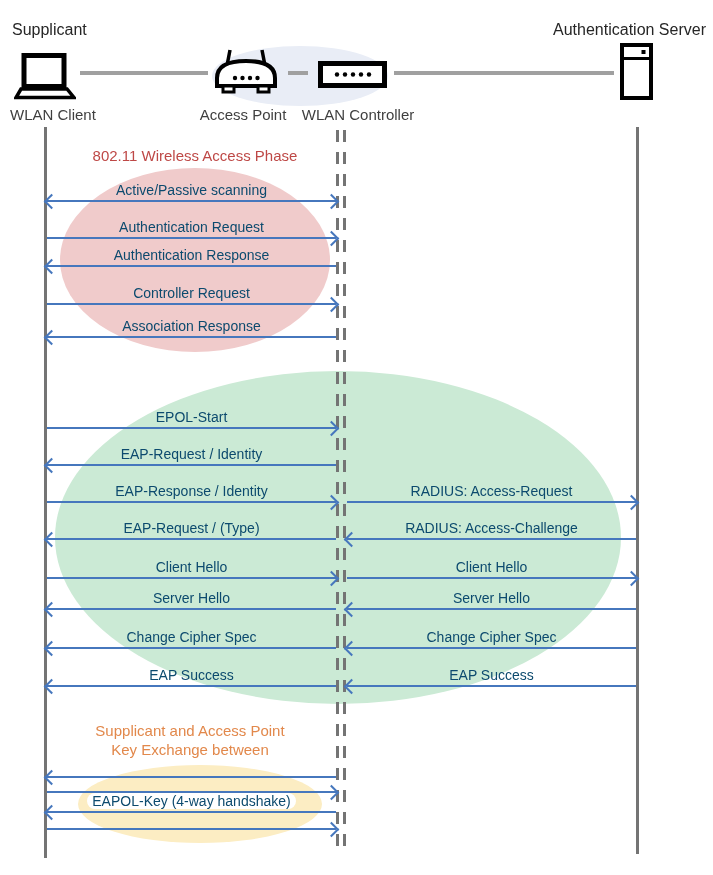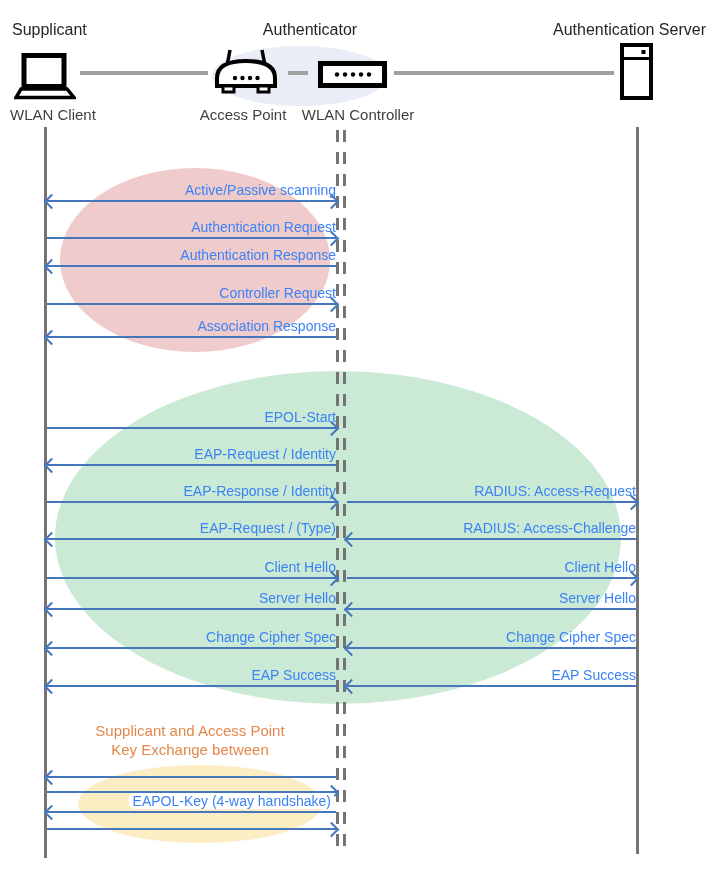--- a/index.html
+++ b/index.html
@@ -23,40 +23,39 @@
   .role { position:absolute; top:21px; font-size:16px; color:#262626; white-space:nowrap; }
   .node-label { position:absolute; top:106px; font-size:15px; color:#3f3f3f; white-space:nowrap; }
   .icon { position:absolute; }
 
   .phase-title { position:absolute; font-size:15px; line-height:19px; text-align:center; white-space:nowrap; }
   .pt1 { color:#be4846; }
   .pt2 { color:#3fb56e; }
   .pt3 { color:#e2884b; }
 
   .msg-label { position:absolute; font-size:14px; line-height:16px; height:16px;
-               color:#3b82f6; text-align:right; white-space:nowrap; }
+               color:#0c4a6e; text-align:center; white-space:nowrap; }
   .msg-label .bg { background:#ffffff; padding:0 5px;border-radius:8px; }
   .msg-line { position:absolute; height:2px; }
   .chev { position:absolute; width:9px; height:9px; top:-4px;
           border:0 solid; border-left-width:2px; border-bottom-width:2px; }
   .chev.l { left:-1px;  transform:rotate(45deg); }
   .chev.r { right:-1px; transform:rotate(225deg); }
 </style>
 </head>
 <body>
 
 <div class="canvas">
 
   <div class="ellipse el-auth"></div>
   <div class="ellipse el-phase1"></div>
   <div class="ellipse el-phase2"></div>
   <div class="ellipse el-phase3"></div>
 
   <div class="role" style="left:12px;">Supplicant</div>
-  <div class="role" style="left:240px; width:140px; text-align:center;">Authenticator</div>
   <div class="role" style="right:7px;">Authentication Server</div>
 
   <div class="connector" style="left:80px;  top:71px; width:128px;"></div>
   <div class="connector" style="left:288px; top:71px; width:20px;"></div>
   <div class="connector" style="left:394px; top:71px; width:220px;"></div>
 
   <div class="icon" style="left:14px; top:53px;">
     <svg width="62" height="47" viewBox="0 0 62 47">
       <rect x="10" y="2.5" width="40" height="31" fill="#fff" stroke="#000" stroke-width="5"></rect>
       <path d="M7,36 L53,36 L60,44.5 L2,44.5 Z" fill="#fff" stroke="#000" stroke-width="3.5"></path>
@@ -96,20 +95,21 @@
 
   <div class="node-label" style="left:10px;">WLAN Client</div>
   <div class="node-label" style="left:178px; width:130px; text-align:center;">Access Point</div>
   <div class="node-label" style="left:288px; width:140px; text-align:center;">WLAN Controller</div>
 
   <div class="lifeline" style="left:44px; top:127px; height:731px;"></div>
   <div class="lifeline dashed" style="left:336px; top:130px; height:722px;"></div>
   <div class="lifeline dashed" style="left:343px; top:130px; height:722px;"></div>
   <div class="lifeline" style="left:636px; top:127px; height:727px;"></div>
 
+  <div class="phase-title pt1" style="left:60px; width:270px; top:146px;">802.11 Wireless Access Phase</div>
   <div class="phase-title pt3" style="left:60px; width:260px; top:721px;">
     <span style="display:block;">Supplicant and Access Point</span>
     <span style="display:block;">Key Exchange between</span>
   </div>
 
   <div>
       <div class="msg-label" style="left: 47px; width: 289px; top: 182px;"><span>Active/Passive scanning</span></div>
       <div class="msg-line" style="left: 47px; top: 200px; width: 289px; background: rgb(70, 119, 189);">
         <i class="chev l" style="border-color: rgb(70, 119, 189);"></i>
         <i class="chev r" style="border-color: rgb(70, 119, 189);"></i>

